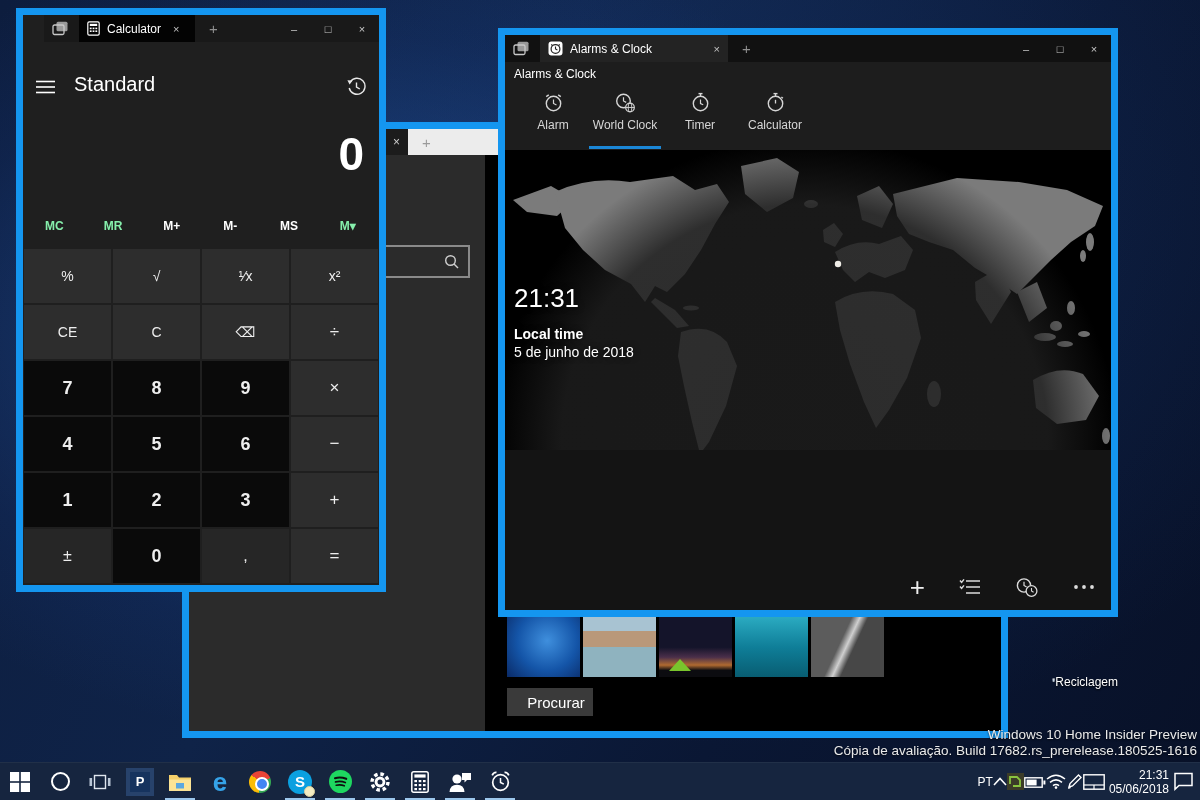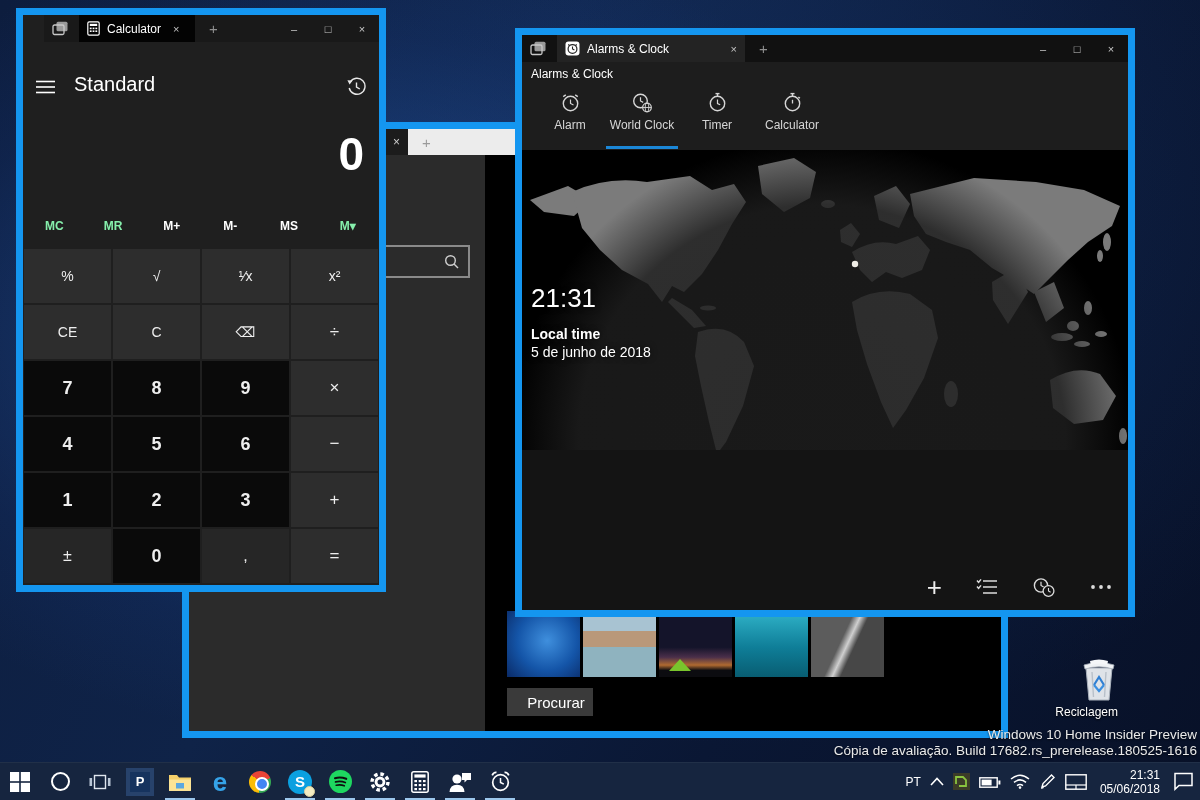--- a/index.html
+++ b/index.html
@@ -67,41 +67,41 @@
   #calc .memrow span.dim { color:#86efac; }
   #calc .grid { position:absolute; left:1px; right:1px; top:234px; bottom:2px;
                 display:grid; grid-template-columns:repeat(4,1fr); grid-template-rows:repeat(6,1fr); gap:2px; }
   .key { display:flex; align-items:center; justify-content:center; color:#eee; }
   .key.fn  { background:#2d2d2d; font-size:14px; }
   .key.op  { background:#2d2d2d; font-size:17px; }
   .key.num { background:#0a0a0a; font-size:18px; font-weight:600; }
   .key.alt { background:#262626; font-size:16px; }
 
   
-  #alarms { left:515px; top:28px; width:620px; height:589px; z-index:4; background:#1d1d1d; }
+  #alarms { left:498px; top:28px; width:620px; height:589px; z-index:4; background:#1d1d1d; }
   #alarms .tabstrip { background:#111; }
   #alarms .tab { background:#232323; margin-left:10px; width:188px; }
   #alarms .apptitle { height:24px; display:flex; align-items:center; }
   #alarms .apptitle span { color:#fff; font-size:12px; margin-left:9px; }
   .navrow { position:relative; height:64px; }
   .navitem { position:absolute; top:6px; width:84px; display:flex; flex-direction:column; align-items:center; }
   .navitem .nl { color:#d6d6d6; font-size:12px; margin-top:5px; white-space:nowrap; }
   .nav-underline { position:absolute; left:84px; top:60px; width:72px; height:3px; background:#1b87d7; }
   #map { position:absolute; left:0; top:115px; width:606px; height:300px; background:#000; }
   .localblock { position:absolute; left:9px; top:248px; z-index:3; color:#fff;
                 text-shadow:0 0 6px rgba(0,0,0,.8); }
   .localblock .t { font-size:26px; }
   .localblock .l { font-size:14px; font-weight:700; margin-top:12px; }
   .localblock .d { font-size:14px; margin-top:2px; }
   #alarms .lower { position:absolute; left:0; top:415px; width:606px; height:160px; background:#141414; }
   .cmdbar { position:absolute; right:16px; bottom:12px; display:flex; align-items:center; gap:34px; }
   .cmdbar .plus { color:#eee; font-size:26px; font-weight:300; line-height:22px; }
 
   
-  #recycle { left:1052px; top:658px; width:66px; z-index:1; display:flex; flex-direction:column; align-items:flex-end; }
+  #recycle { left:1052px; top:658px; width:66px; z-index:1; display:flex; align-items:center; }
   #recycle .cap { color:#fff; font-size:12px; margin-top:3px; text-shadow:0 1px 2px #000; }
   #watermark { right:3px; top:727px; z-index:6; text-align:right; color:#eaeaea; font-size:13.5px;
                line-height:16px; text-shadow:0 1px 2px rgba(0,0,0,.7); }
 
   
   #taskbar { position:absolute; left:0; bottom:0; width:1200px; height:38px; background:#16253f;
              border-top:1px solid rgba(255,255,255,.05); display:flex; align-items:center; z-index:10; }
   .tb { width:40px; height:38px; position:relative; display:flex; align-items:center; justify-content:center; }
   .tb .run { position:absolute; left:5px; bottom:0; width:30px; height:3px; background:#9cc7ec; }
   .circle { border-radius:50%; }
@@ -111,21 +111,21 @@
   .edge-e { color:#35a3e8; font-size:26px; font-weight:700; line-height:26px; }
   .chrome { width:22px; height:22px; border-radius:50%;
             background:conic-gradient(from -50deg, #ea4335 0 33%, #34a853 33% 66%, #fbbc05 66% 100%); position:relative; }
   .chrome::after { content:""; position:absolute; left:6px; top:6px; width:10px; height:10px; border-radius:50%;
                    background:#4285f4; border:2px solid #fff; }
   .skype { width:24px; height:24px; background:#0aa0e0; color:#fff; font-size:15px; font-weight:700;
            display:flex; align-items:center; justify-content:center; position:relative; }
   .skype .dot { position:absolute; right:-3px; bottom:-3px; width:11px; height:11px; border-radius:50%;
                 background:#f3ecc2; border:1px solid #d9cf9a; }
   .spotify { width:23px; height:23px; background:#1ed760; position:relative; }
-  .tray { display:flex; align-items:center; margin-left:auto; margin-right:6px; gap:9px; }
+  .tray { display:flex; align-items:center; margin-left:auto; margin-right:6px; }
   .tray .txt { color:#fff; font-size:12px; }
   .gpu { width:17px; height:17px; background:#3c3c28; display:flex; align-items:center; justify-content:center; }
   .clockblk { text-align:right; color:#fff; font-size:12px; line-height:14px; margin:0 4px; }
 </style>
 </head>
 <body>
 
 <div id="desktop">
 
   <div id="settings" class="win">

